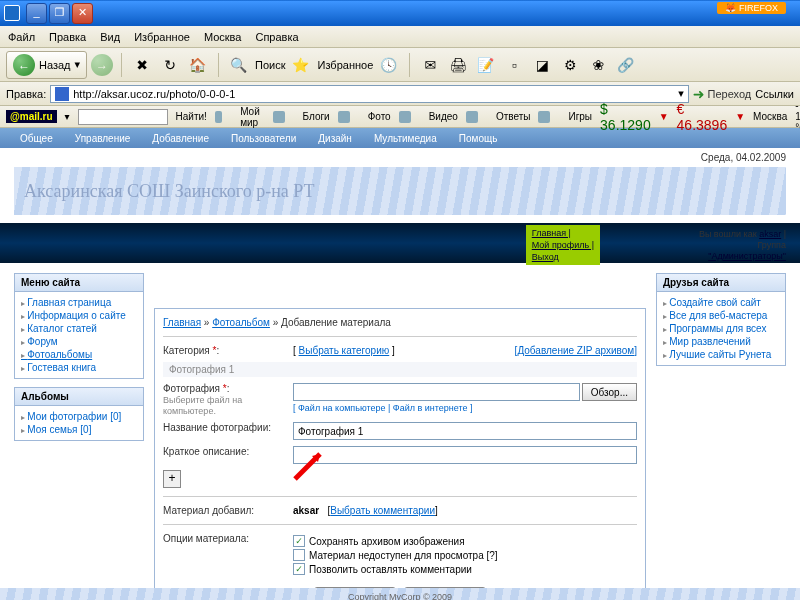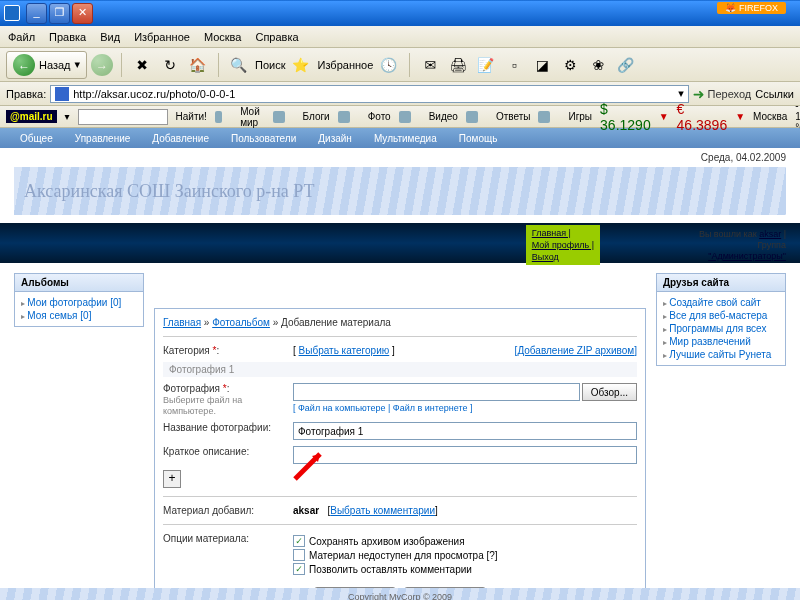--- a/index.html
+++ b/index.html
@@ -197,20 +197,31 @@
     <div class="login-info">
       <span>Вы вошли как</span> <a>aksar</a> |<br>
       <span>Группа</span><br>
       <a>"Администраторы"</a>
     </div>
   </div>
 
   <div class="main-cols">
     <div class="sidebar">
       <div class="sb-box">
+        <div class="sb-title">Меню сайта</div>
+        <div class="sb-body">
+          <div class="sb-item">Главная страница</div>
+          <div class="sb-item">Информация о сайте</div>
+          <div class="sb-item">Каталог статей</div>
+          <div class="sb-item">Форум</div>
+          <div class="sb-item hi">Фотоальбомы</div>
+          <div class="sb-item">Гостевая книга</div>
+        </div>
+      </div>
+      <div class="sb-box">
         <div class="sb-title">Альбомы</div>
         <div class="sb-body">
           <div class="sb-item">Мои фотографии [0]</div>
           <div class="sb-item">Моя семья [0]</div>
         </div>
       </div>
     </div>
 
     <div class="main">
       <div class="crumbs">

